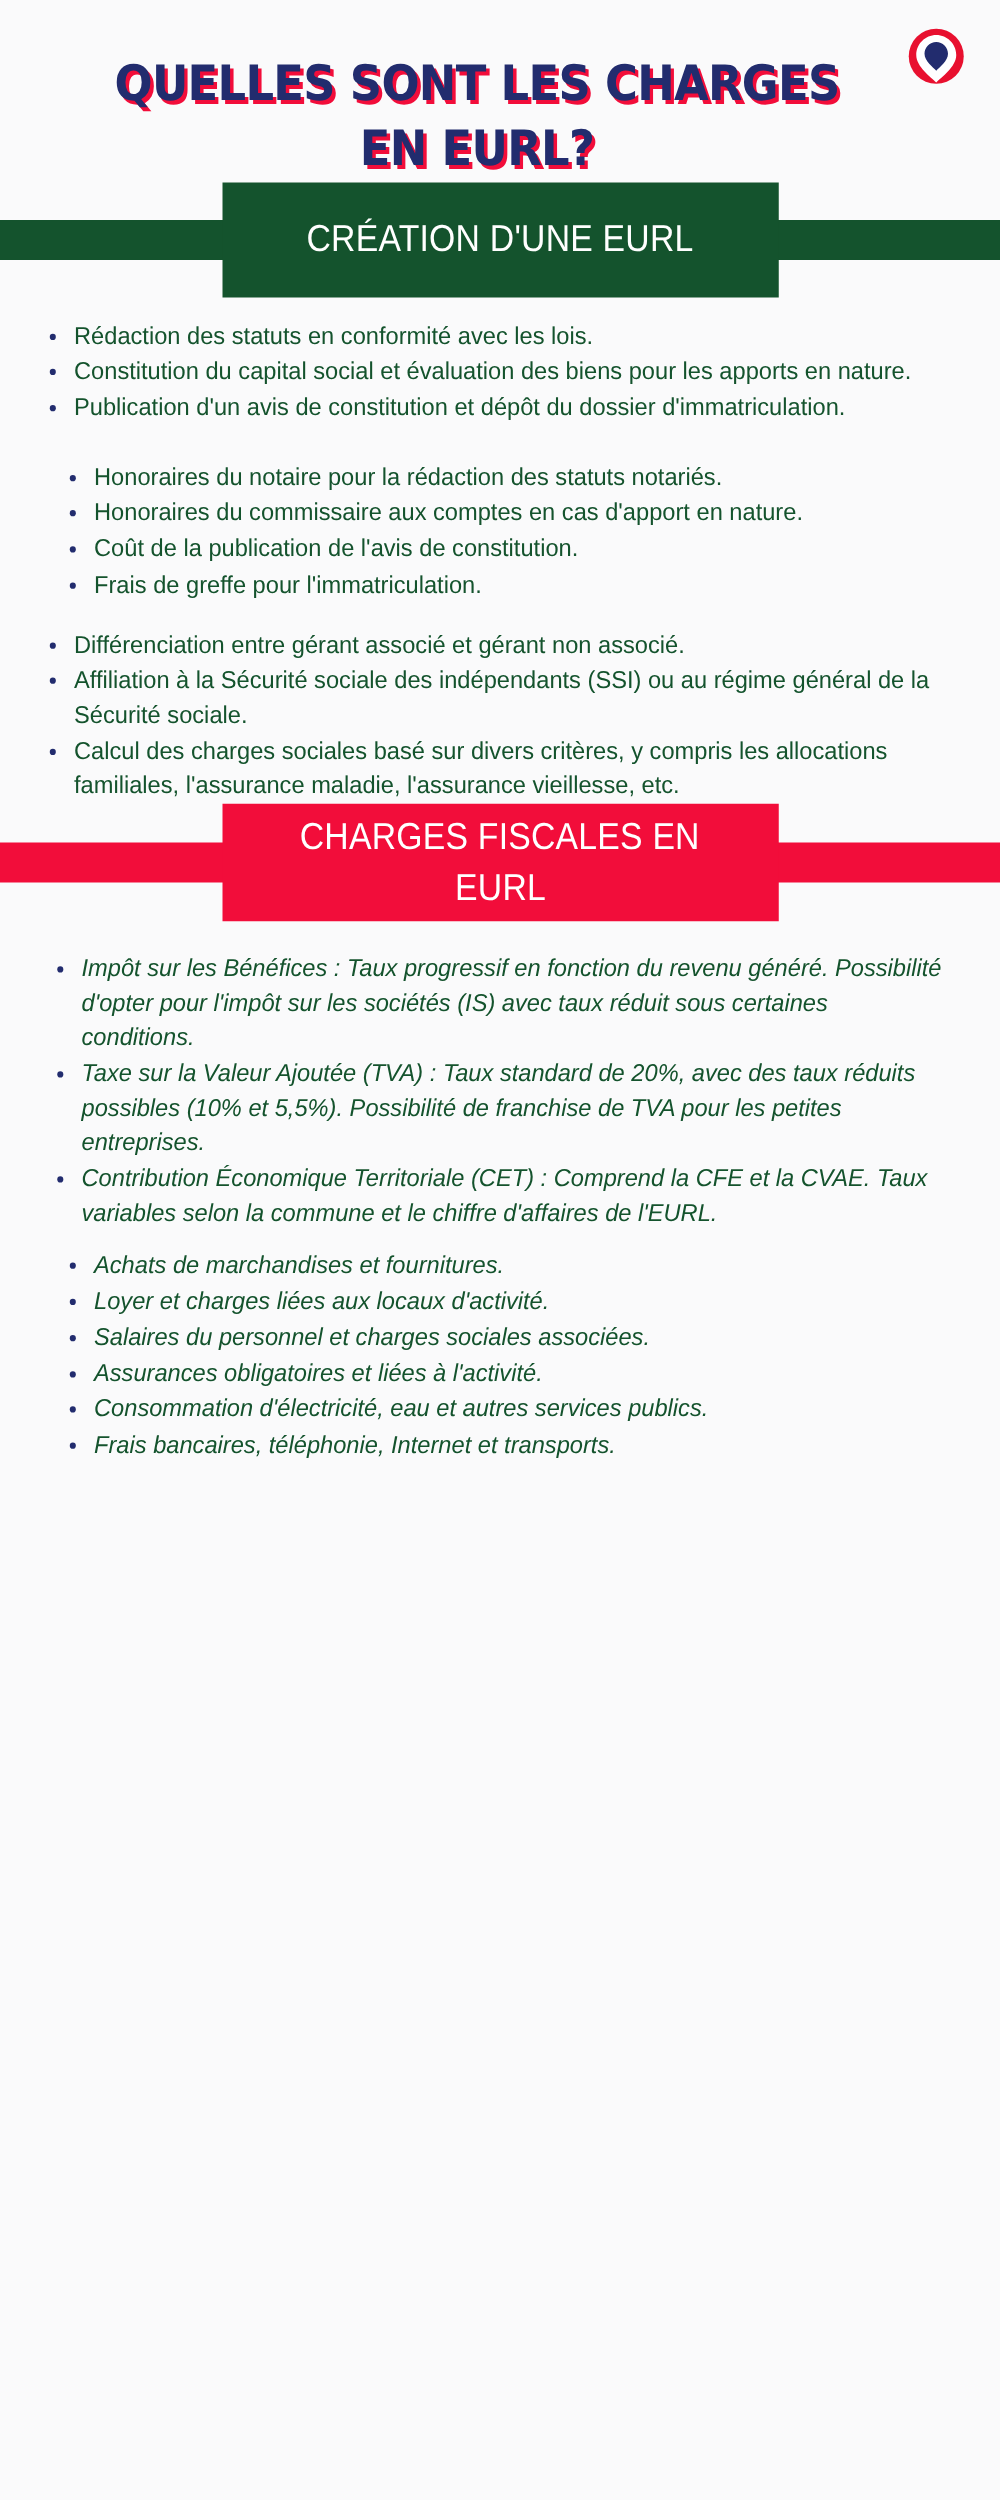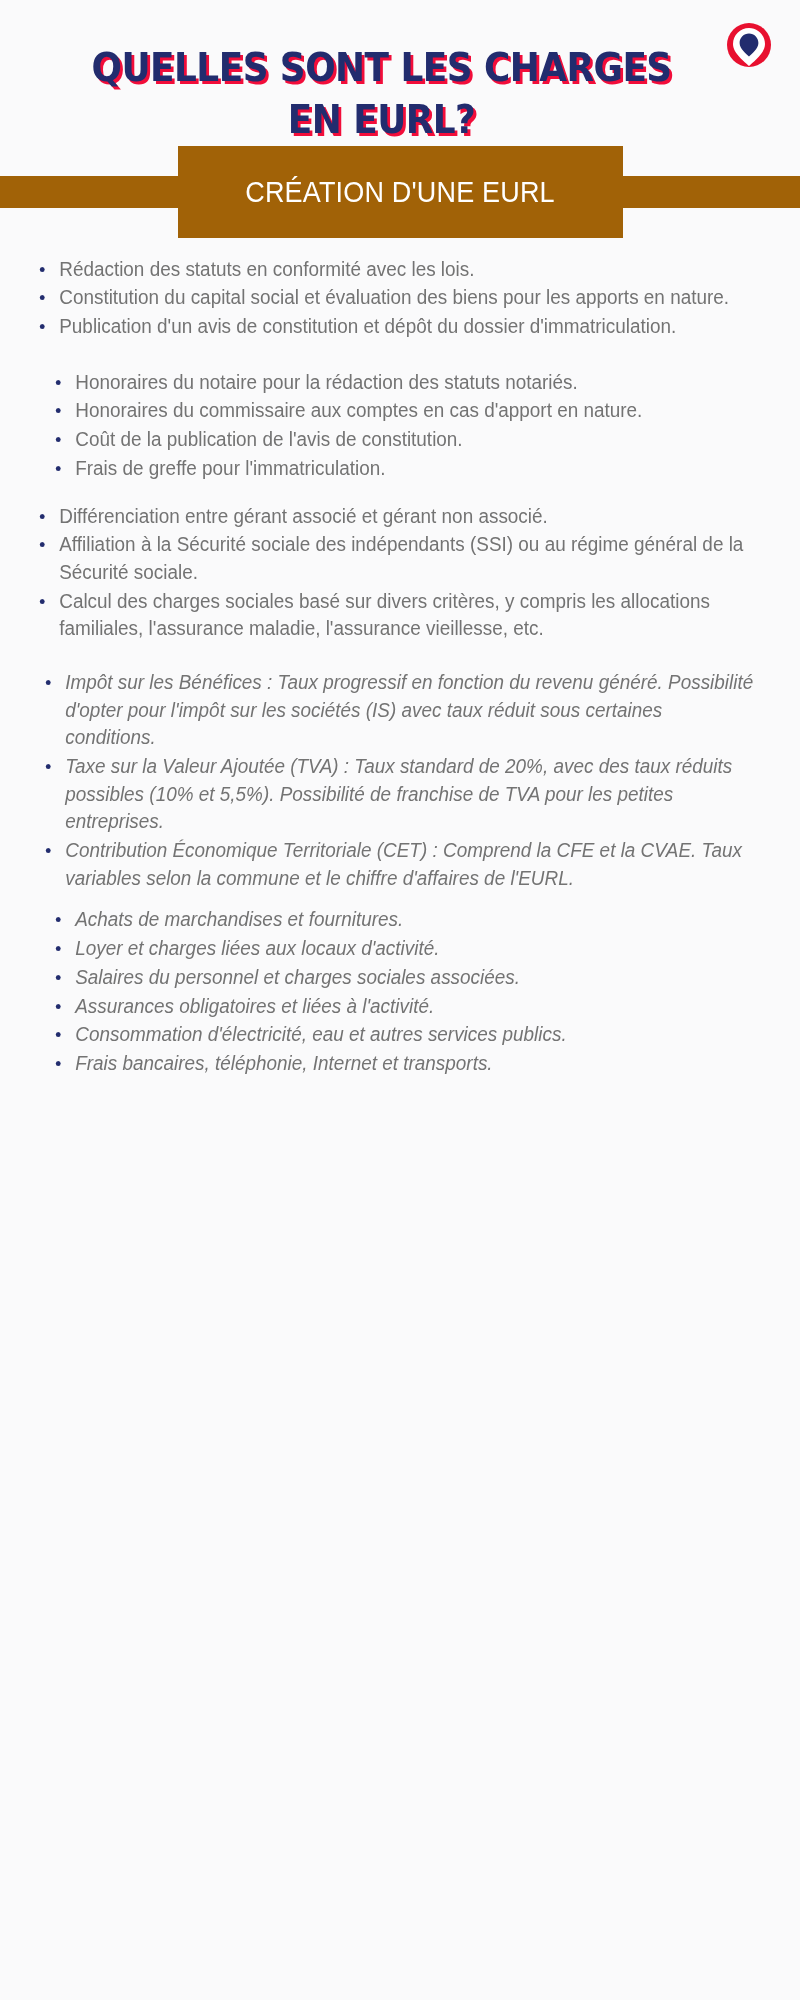--- a/index.html
+++ b/index.html
@@ -95,27 +95,27 @@
     font-size: 30px;
     line-height: 1.38;
     color: #FFFFFF;
     text-align: center;
     text-transform: uppercase;
     letter-spacing: 0.2px;
     transform: scaleX(0.9);
     white-space: nowrap;
   }
 
-  .navy .band, .navy .plate { background: #a16207; }
+  .navy .band, .navy .plate { background: #14532d; }
   .red  .band, .red  .plate { background: #F20D3A; }
 
   
   ul.bullets {
     list-style: none;
-    color: #737373;
+    color: #14532d;
     font-size: 19.5px;
     line-height: 1.42;
     padding: 0;
   }
 
   ul.bullets li {
     position: relative;
     padding-left: 26px;
     margin-bottom: 1px;
     transform: scaleX(0.97);
@@ -186,20 +186,27 @@
 
   <div class="section">
     <ul class="bullets list-c">
       <li>Différenciation entre gérant associé et gérant non associé.</li>
       <li>Affiliation à la Sécurité sociale des indépendants (SSI) ou au régime général de la Sécurité sociale.</li>
       <li>Calcul des charges sociales basé sur divers critères, y compris les allocations familiales, l'assurance maladie, l'assurance vieillesse, etc.</li>
     </ul>
   </div>
 
   <div class="section">
+    <div class="sec-head red">
+      <div class="band"></div>
+      <div class="plate">
+        <div class="plate-text">CHARGES FISCALES EN</div>
+        <div class="plate-text">EURL</div>
+      </div>
+    </div>
     <ul class="bullets list-d">
       <li>Impôt sur les Bénéfices : Taux progressif en fonction du revenu généré. Possibilité d'opter pour l'impôt sur les sociétés (IS) avec taux réduit sous certaines conditions.</li>
       <li>Taxe sur la Valeur Ajoutée (TVA) : Taux standard de 20%, avec des taux réduits possibles (10% et 5,5%). Possibilité de franchise de TVA pour les petites entreprises.</li>
       <li>Contribution Économique Territoriale (CET) : Comprend la CFE et la CVAE. Taux variables selon la commune et le chiffre d'affaires de l'EURL.</li>
     </ul>
   </div>
 
   <div class="section">
     <ul class="bullets list-e">
       <li>Achats de marchandises et fournitures.</li>

